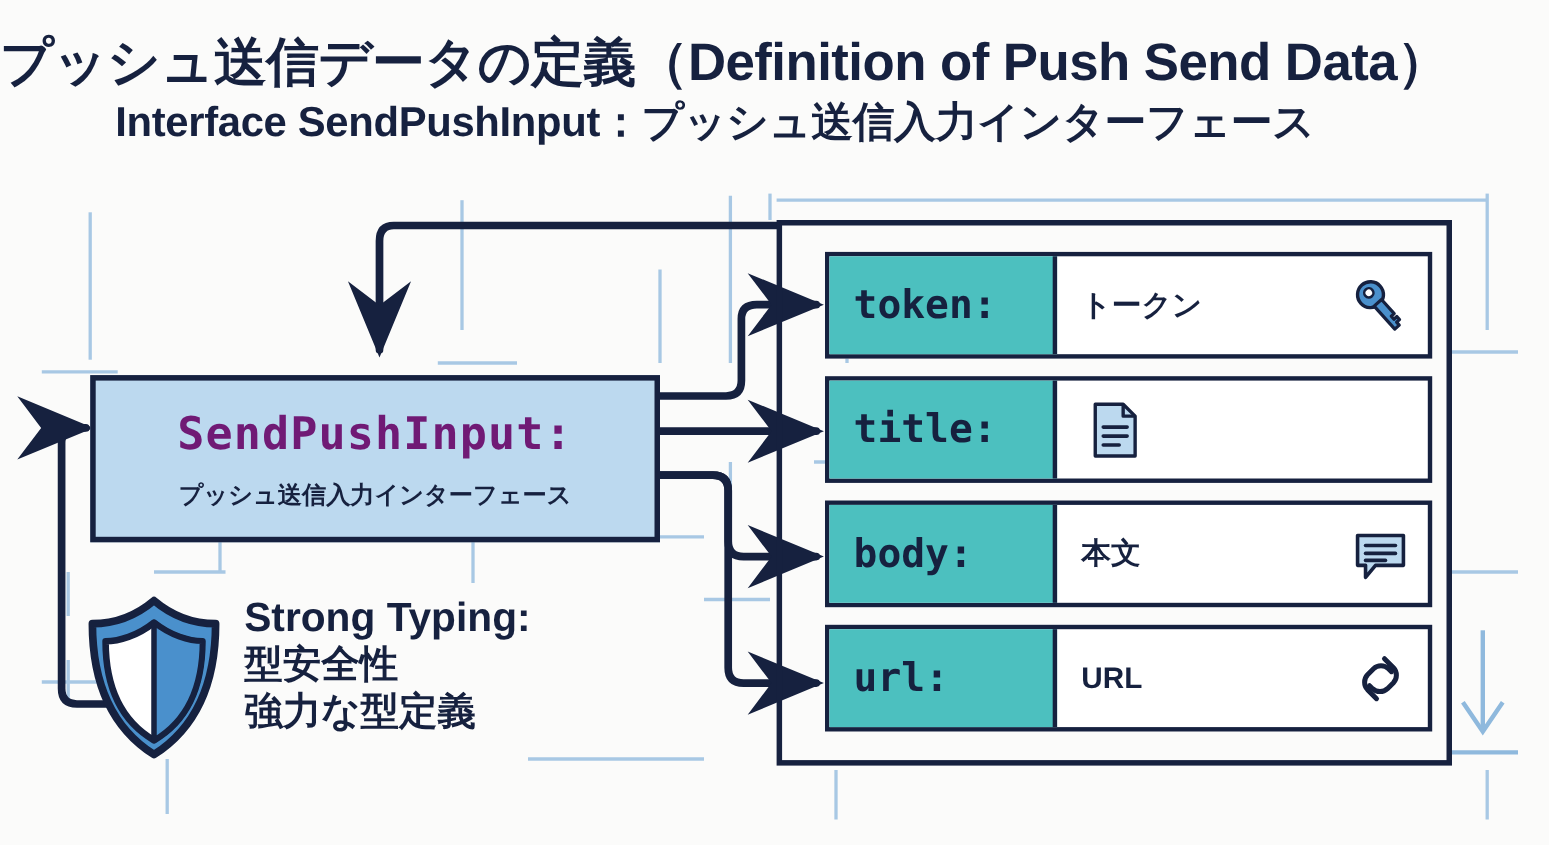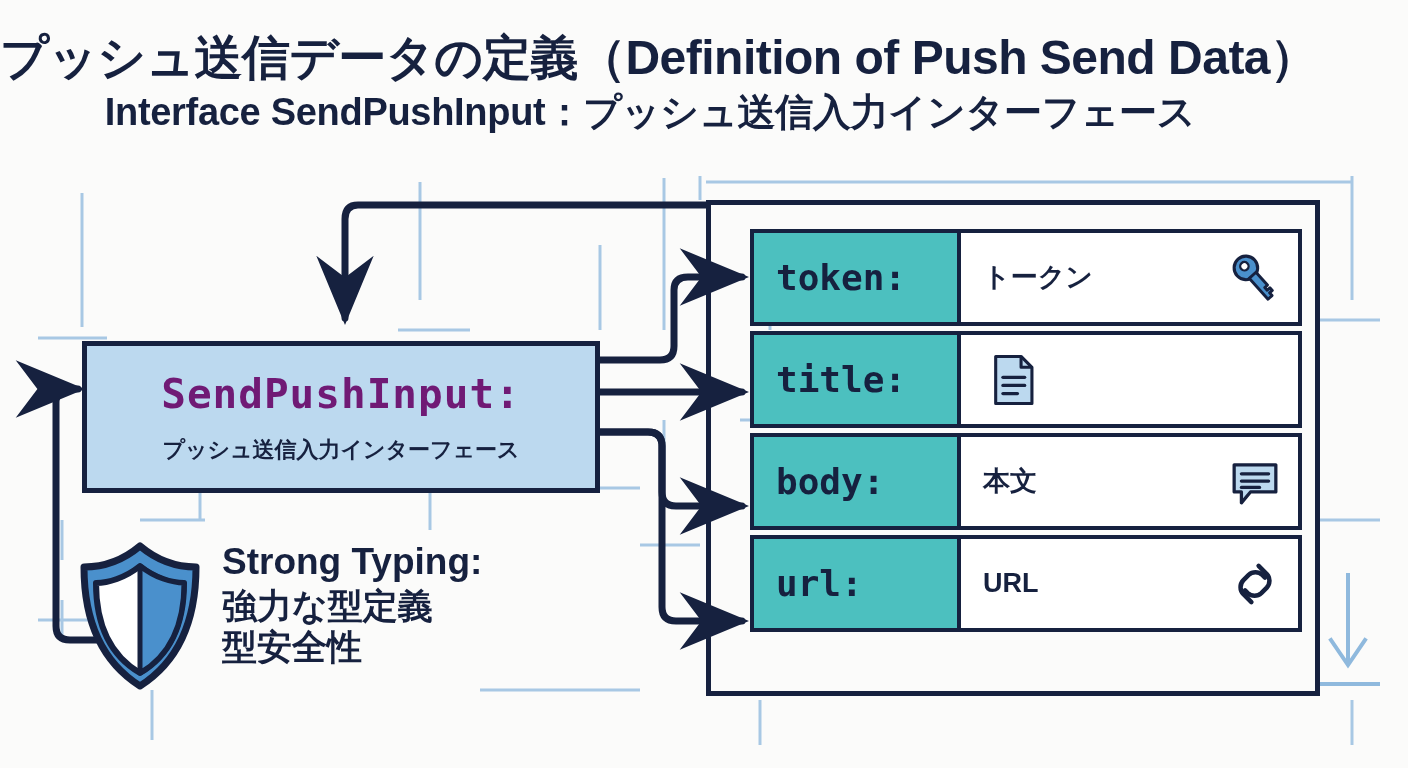--- a/index.html
+++ b/index.html
@@ -44,21 +44,21 @@
     font-size:22px;font-weight:bold;color:#16213f;margin-top:24px;line-height:1;
   }
 
   
   #fields-container{
     position:absolute;left:706px;top:200px;width:614px;height:496px;
     border:5px solid #16213f;box-sizing:border-box;background:transparent;
   }
   #fields-list{
     position:absolute;left:750px;top:229px;width:552px;
-    display:flex;flex-direction:column;gap:5px;
+    display:flex;flex-direction:column;gap:16px;
   }
   .field-row{
     height:97px;border:4px solid #16213f;box-sizing:border-box;
     background:#ffffff;display:flex;align-items:stretch;
   }
   .field-key{
     width:207px;background:#4cc0bf;
     display:flex;align-items:center;
     border-right:4px solid #16213f;box-sizing:border-box;
     font-family:"DejaVu Sans Mono","Liberation Mono",monospace;
@@ -220,17 +220,17 @@
   </div>
 
   <svg id="shield-icon" viewBox="0 0 132 152">
     <path d="M66,6 C47,22 26,27 10,27 C10,72 22,118 66,146 C110,118 122,72 122,27 C106,27 85,22 66,6 Z" fill="#4a90cc" stroke="#16213f" stroke-width="7" stroke-linejoin="round"></path>
     <path d="M66,26 C51,38 34,43 22,43 C22,78 32,113 66,133 C100,113 110,78 110,43 C98,43 81,38 66,26 Z" fill="#ffffff" stroke="#16213f" stroke-width="6" stroke-linejoin="round"></path>
     <path d="M66,26 C81,38 98,43 110,43 C110,78 100,113 66,133 Z" fill="#4a90cc" stroke="#16213f" stroke-width="5" stroke-linejoin="round"></path>
   </svg>
 
   <div id="strong-typing">
     <div id="st-title">Strong Typing:</div>
+    <div id="st-l2">型安全性</div>
     <div id="st-l1">強力な型定義</div>
-    <div id="st-l2">型安全性</div>
   </div>
 
 </div>
 
 </body></html>

